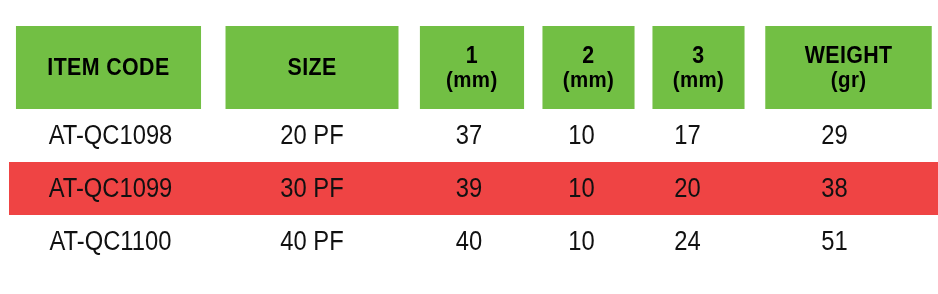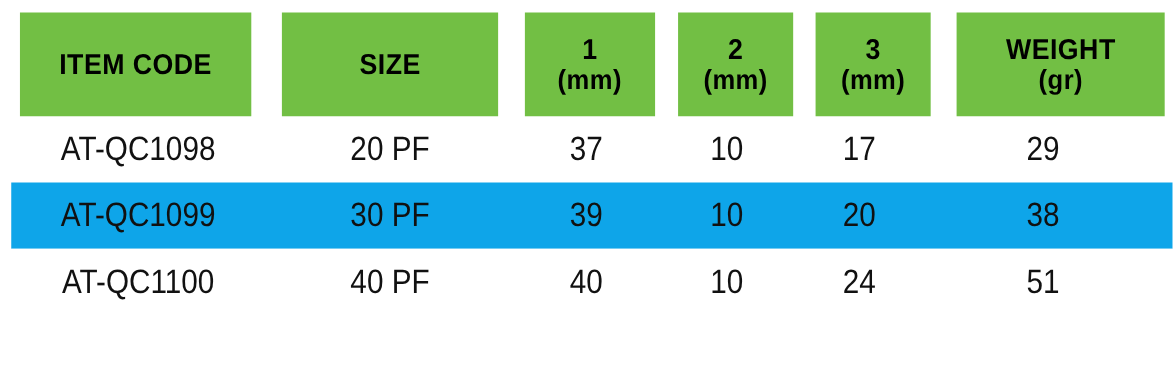--- a/index.html
+++ b/index.html
@@ -10,21 +10,21 @@
   body {
     width: 938px;
     height: 294px;
     font-family: "Liberation Sans", "DejaVu Sans", sans-serif;
     overflow: hidden;
   }
 
   .spec-table {
     position: absolute;
     left: 0;
-    top: 0;
+    top: 16px;
     width: 938px;
   }
 
   
   .thead {
     display: flex;
     padding: 10px 0 0 9px;
     box-sizing: border-box;
     gap: 11px;
   }
@@ -62,21 +62,21 @@
     box-sizing: border-box;
   }
   .trow {
     display: flex;
     gap: 5px;
     height: 53px;
     align-items: center;
     background: #ffffff;
   }
   .trow.alt {
-    background: #0ea5e9;
+    background: #ef4444;
   }
   .td {
     display: flex;
     align-items: center;
     justify-content: center;
     color: #111111;
     font-size: 27px;
     font-weight: normal;
     font-stretch: condensed;
     transform: scaleX(0.88);

